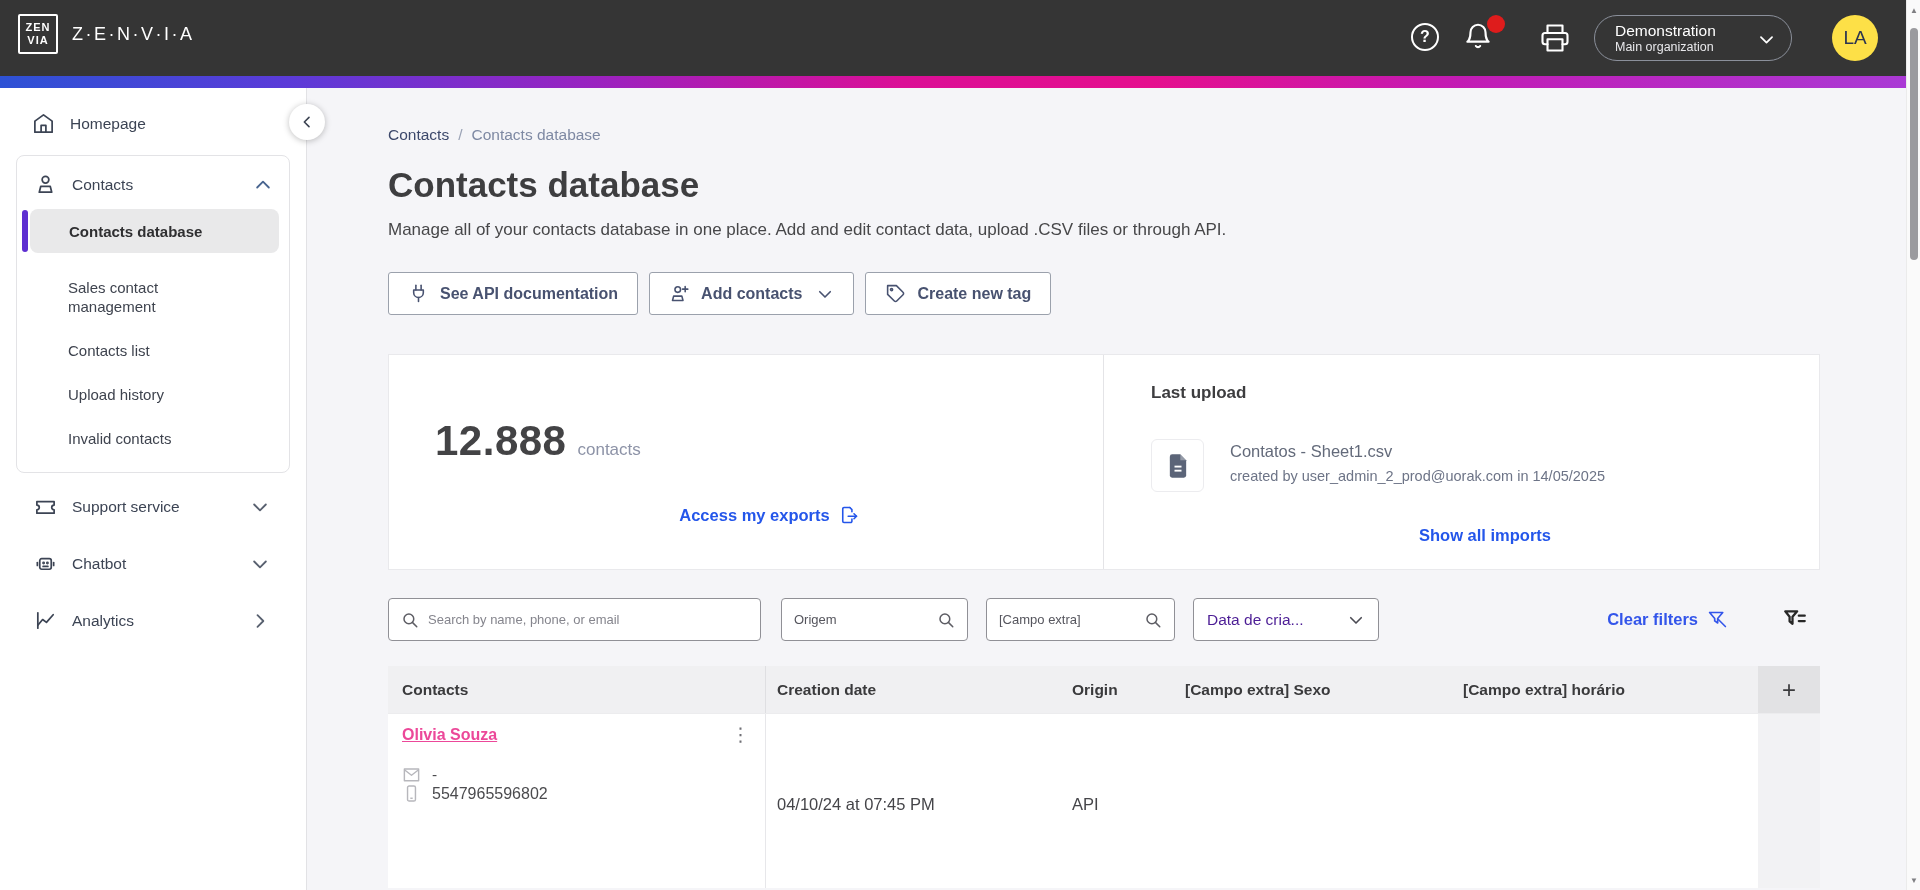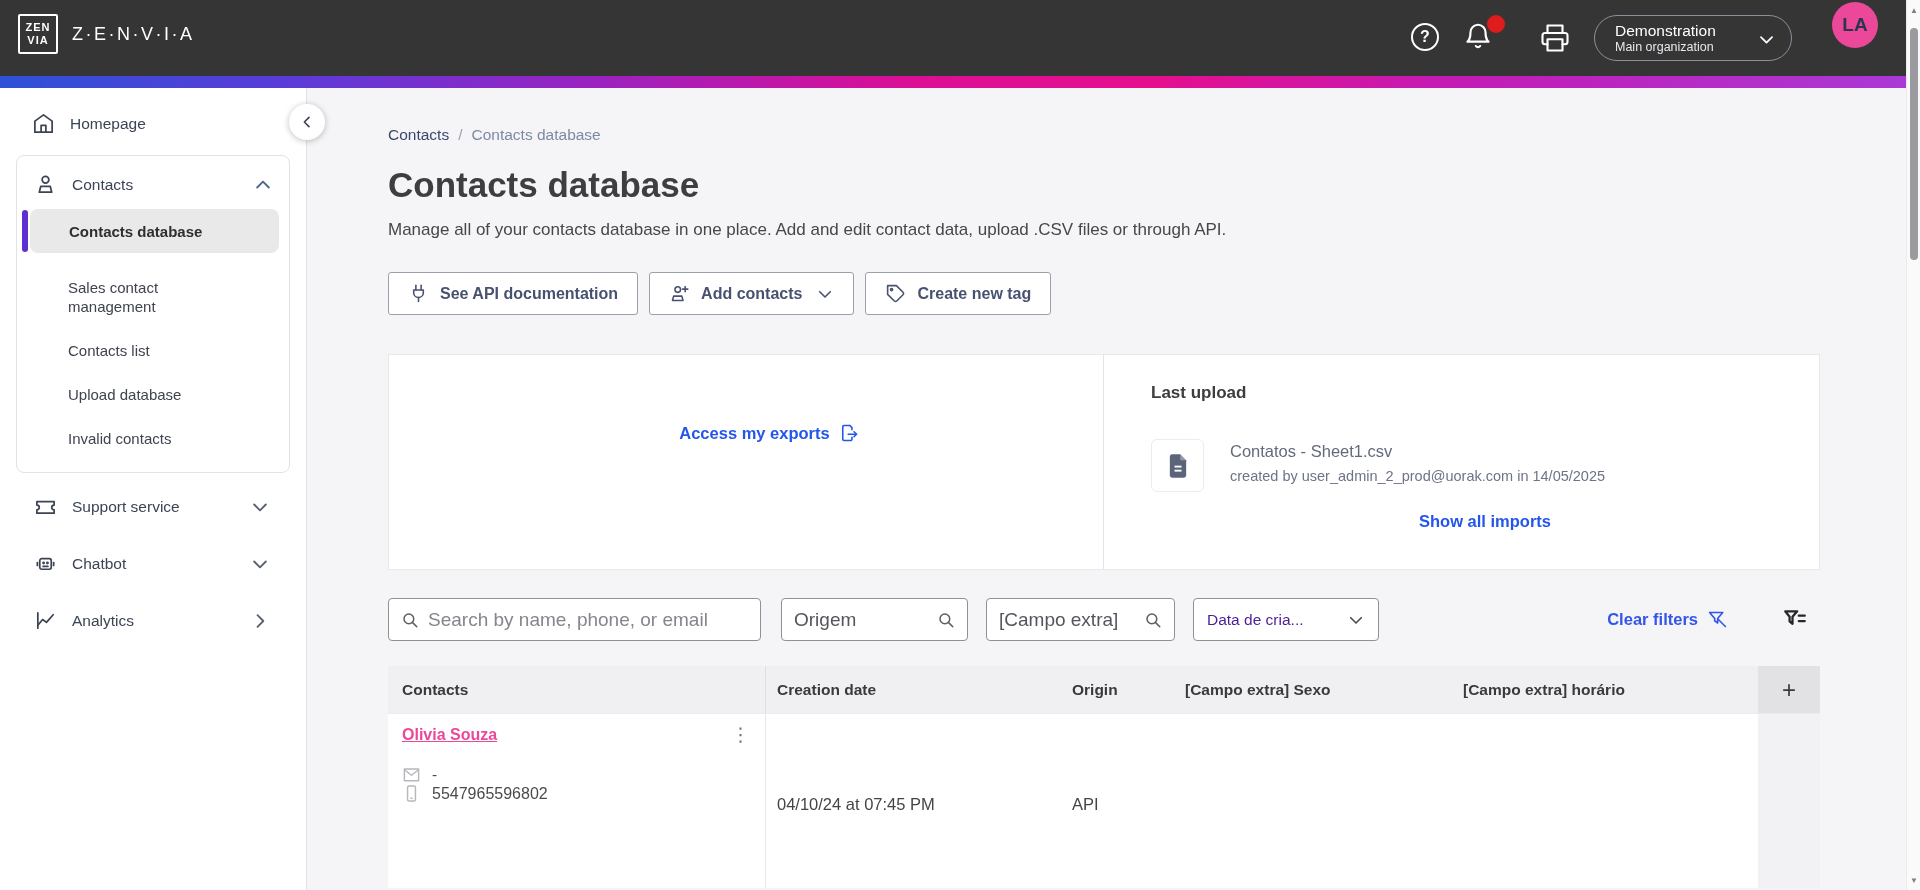--- a/index.html
+++ b/index.html
@@ -14,21 +14,21 @@
   .tb-icon { position:absolute; top:23px; width:30px; height:30px; color:#fff; cursor:pointer; }
   .tb-icon svg { width:30px; height:30px; }
   .help-circle { border:2px solid #fff; border-radius:50%; width:28px; height:28px; display:flex; align-items:center; justify-content:center; font-size:16px; font-weight:bold; }
   .bell-wrap { position:absolute; left:1463px; top:21px; width:34px; height:34px; cursor:pointer; }
   .bell-wrap svg { width:30px; height:30px; color:#fff; }
   .notif-dot { position:absolute; top:-6px; right:-8px; width:18px; height:18px; border-radius:50%; }
   .org-pill { position:absolute; left:1594px; top:15px; width:198px; height:46px; border:1px solid #8b909b; border-radius:23px; display:flex; flex-direction:column; justify-content:center; padding-left:20px; color:#fff; cursor:pointer; }
   .org-name { font-size:15.5px; font-weight:500; line-height:1.25; }
   .org-sub { font-size:12.5px; color:#e9e9ec; line-height:1.25; }
   .org-chevron { position:absolute; right:15px; top:14px; width:19px; height:19px; color:#fff; }
-  .avatar { position:absolute; left:1832px; top:2px; width:46px; height:46px; border-radius:50%; background:#ec4899; display:flex; align-items:center; justify-content:center; font-size:19px; font-weight:bold; color:#2c3550; cursor:pointer; }
+  .avatar { position:absolute; left:1832px; top:15px; width:46px; height:46px; border-radius:50%; background:#fde047; display:flex; align-items:center; justify-content:center; font-size:19px; font-weight:normal; color:#2c3550; cursor:pointer; }
 
   .gradient-bar { position:absolute; top:76px; left:0; width:1920px; height:12px;
     background:linear-gradient(90deg,#2d52d5 0%,#5b3bd8 15%,#9a22c0 31%,#db0f96 47%,#e50f8e 60%,#c31bb4 76%,#a93ad6 100%); }
 
   
   .sidebar { position:absolute; top:88px; left:0; width:307px; height:802px; background:#fff; border-right:1px solid #e2e2e5; }
   .nav-home { display:flex; align-items:center; gap:15px; margin:24px 0 0 32px; font-size:15.5px; color:#3c4454; cursor:pointer; }
   .nav-home svg, .section-row svg.lead { width:23px; height:23px; color:#3c4454; flex:none; }
   .collapse-btn { position:absolute; top:104px; left:289px; width:36px; height:36px; border-radius:50%; background:#fff; box-shadow:0 1px 6px rgba(0,0,0,.25); display:flex; align-items:center; justify-content:center; z-index:6; cursor:pointer; color:#3c4352; }
   .collapse-btn svg { width:16px; height:16px; }
@@ -59,34 +59,34 @@
   .btn .chev { width:18px; height:18px; margin-left:3px; }
 
   .cards { margin-top:39px; display:flex; background:#fff; border:1px solid #e9e9ec; height:216px; }
   .card-left { width:715px; border-right:1px solid #e4e4e7; padding:28px 0 0 46px; }
   .card-right { flex:1; padding:28px 0 0 47px; }
   .card-heading { font-size:17px; font-weight:bold; color:#3d3d3f; }
   .count-row { margin-top:34px; display:flex; align-items:baseline; gap:11px; }
   .count-num { font-size:42px; font-weight:600; color:#434345; letter-spacing:.5px; }
   .count-unit { font-size:17px; color:#8d93a7; }
   .card-link-row { margin-top:40px; text-align:center; }
-  .card-link-row.uplift { margin-top:20px; }
+  .card-link-row.uplift { margin-top:34px; }
   .blue-link { display:inline-flex; align-items:center; gap:9px; color:#2456ea; font-size:16.5px; font-weight:bold; cursor:pointer; }
   .blue-link svg { width:20px; height:20px; }
   .file-row { margin-top:36px; display:flex; }
   .file-box { width:53px; height:53px; border:1px solid #ececef; border-radius:6px; display:flex; align-items:center; justify-content:center; color:#5b6478; }
   .file-box svg { width:28px; height:28px; }
   .file-meta { margin-left:26px; padding-top:3px; }
   .file-name { font-size:16.5px; color:#636a7a; }
   .file-created { margin-top:7px; font-size:14.5px; color:#6d7487; }
 
   
   .filters { margin-top:28px; display:flex; align-items:center; }
   .f-input { height:43px; border:1px solid #909096; border-radius:4px; background:#fff; display:flex; align-items:center; padding:0 12px; }
-  .f-input input { border:none; outline:none; flex:1; font-size:19px; font-family:inherit; color:#3f3f45; min-width:0; background:transparent; }
+  .f-input input { border:none; outline:none; flex:1; font-size:13px; font-family:inherit; color:#3f3f45; min-width:0; background:transparent; }
   .f-search { width:373px; margin-right:20px; gap:9px; }
   .f-search input::placeholder { color:#85858d; }
   .f-origem { width:187px; margin-right:18px; }
   .f-campo { width:189px; margin-right:18px; }
   .f-origem input::placeholder, .f-campo input::placeholder { color:#55555d; }
   .f-input svg { width:18px; height:18px; color:#5d5d64; flex:none; }
   .f-select { width:186px; height:43px; border:1px solid #909096; border-radius:4px; background:#fff; display:flex; align-items:center; padding:0 13px; font-size:15.5px; color:#4c1d95; cursor:pointer; }
   .f-select .chev { margin-left:auto; width:18px; height:18px; color:#4b4b54; }
   .clear-filters { margin-left:auto; display:flex; align-items:center; gap:9px; color:#3355ea; font-size:16.5px; font-weight:bold; cursor:pointer; }
   .clear-filters svg { width:21px; height:21px; }
@@ -190,21 +190,21 @@
           <polyline points="5 15 12 8 19 15"></polyline>
         </svg>
     </div>
 
     <div class="item-active">
       <div class="active-bar" style="background:#5e2fd1;"></div>
       <span>Contacts database</span>
     </div>
     <div class="sub-item">Sales contact management</div>
     <div class="sub-item">Contacts list</div>
-    <div class="sub-item">Upload database</div>
+    <div class="sub-item">Upload history</div>
     <div class="sub-item">Invalid contacts</div>
   </div>
 
   <div class="section-rows">
     <div class="section-row">
       <svg class="lead" viewBox="0 0 24 24" fill="none" stroke="currentColor" stroke-width="1.8" stroke-linecap="round" stroke-linejoin="round">
           <path d="M3 7h18v3.5a2.5 2.5 0 0 0 0 5V19H3v-3.5a2.5 2.5 0 0 0 0-5z"></path>
         </svg>
       <span>Support service</span>
       <svg class="chev" viewBox="0 0 24 24" fill="none" stroke="currentColor" stroke-width="2.2" stroke-linecap="round" stroke-linejoin="round">
@@ -282,20 +282,24 @@
         <svg viewBox="0 0 24 24" fill="none" stroke="currentColor" stroke-width="1.8" stroke-linecap="round" stroke-linejoin="round">
             <path d="M20.6 13.4 13.4 20.6a1.9 1.9 0 0 1-2.7 0L3 13V3h10l7.6 7.6a1.9 1.9 0 0 1 0 2.8z"></path>
             <circle cx="7.5" cy="7.5" r="1.2"></circle>
           </svg>
         <span>Create new tag</span>
       </button>
     </div>
 
     <section class="cards">
       <div class="card-left">
+        <div class="count-row">
+          <span class="count-num">12.888</span>
+          <span class="count-unit">contacts</span>
+        </div>
         <div class="card-link-row">
           <span class="blue-link">
             <span>Access my exports</span>
             <svg viewBox="0 0 24 24" fill="none" stroke="currentColor" stroke-width="1.9" stroke-linecap="round" stroke-linejoin="round">
                 <path d="M13 3H6a1.5 1.5 0 0 0-1.5 1.5v15A1.5 1.5 0 0 0 6 21h8a1.5 1.5 0 0 0 1.5-1.5V17"></path>
                 <path d="M13 3l2.5 2.5V8"></path>
                 <line x1="11" y1="13.5" x2="21" y2="13.5"></line>
                 <polyline points="18 10.5 21 13.5 18 16.5"></polyline>
               </svg>
           </span>

